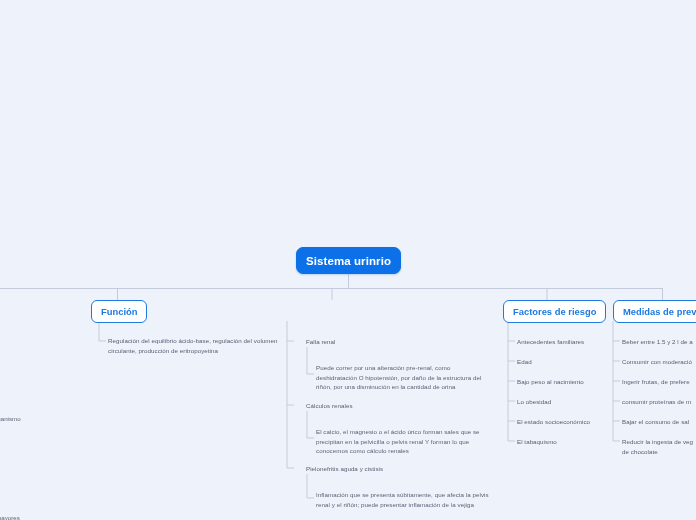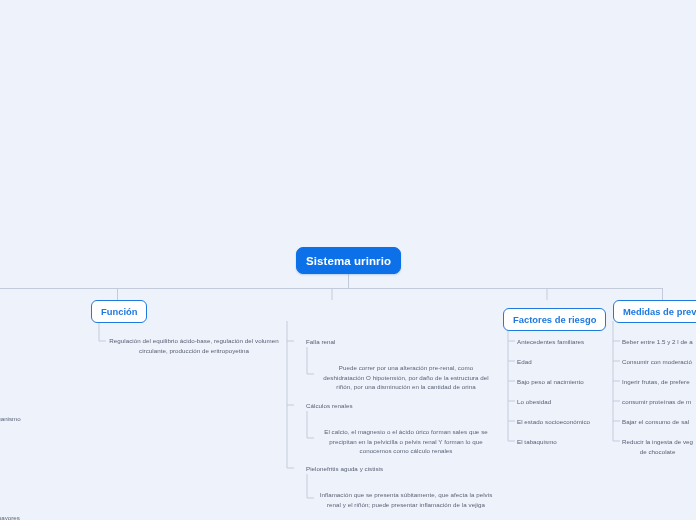--- a/index.html
+++ b/index.html
@@ -13,21 +13,20 @@
     position: relative;
     overflow: hidden;
     font-family: "Liberation Sans", sans-serif;
     -webkit-font-smoothing: antialiased;
   }
 
   #canvas {
     position: absolute;
     inset: 0;
     background: #eef3fb;
-    text-align: center;
   }
 
   
   #wires {
     position: absolute;
     left: 0;
     top: 0;
     width: 696px;
     height: 520px;
     pointer-events: none;
@@ -161,21 +160,21 @@
 
   <div class="leaf l2" style="left:306px; top:401px;">Cálculos renales</div>
   <div class="leaf l3" style="left:316px; top:427px; width:180px;">El calcio, el magnesio o el ácido úrico forman sales que se
 precipitan en la pelvicilla o pelvis renal Y forman lo que
 conocemos como cálculo renales</div>
 
   <div class="leaf l2" style="left:306px; top:464px;">Pielonefritis aguda y cistisis</div>
   <div class="leaf l3" style="left:316px; top:490px; width:180px;">Inflamación que se presenta súbitamente, que afecta la pelvis
 renal y el riñón; puede presentar inflamación de la vejiga</div>
 
-  <div class="branch-node" style="left:503px; top:300px;margin-top:8px;">Factores de riesgo</div>
+  <div class="branch-node" style="left:503px; top:300px;">Factores de riesgo</div>
 
   <div class="leaf l2" style="left:517px; top:337px;">Antecedentes familiares</div>
   <div class="leaf l2" style="left:517px; top:357px;">Edad</div>
   <div class="leaf l2" style="left:517px; top:377px;">Bajo peso al nacimiento</div>
   <div class="leaf l2" style="left:517px; top:397px;">Lo obesidad</div>
   <div class="leaf l2" style="left:517px; top:417px;">El estado socioeconómico</div>
   <div class="leaf l2" style="left:517px; top:437px;">El tabaquismo</div>
 
   <div class="branch-node" style="left:613px; top:300px;">Medidas de prevenc</div>
 

